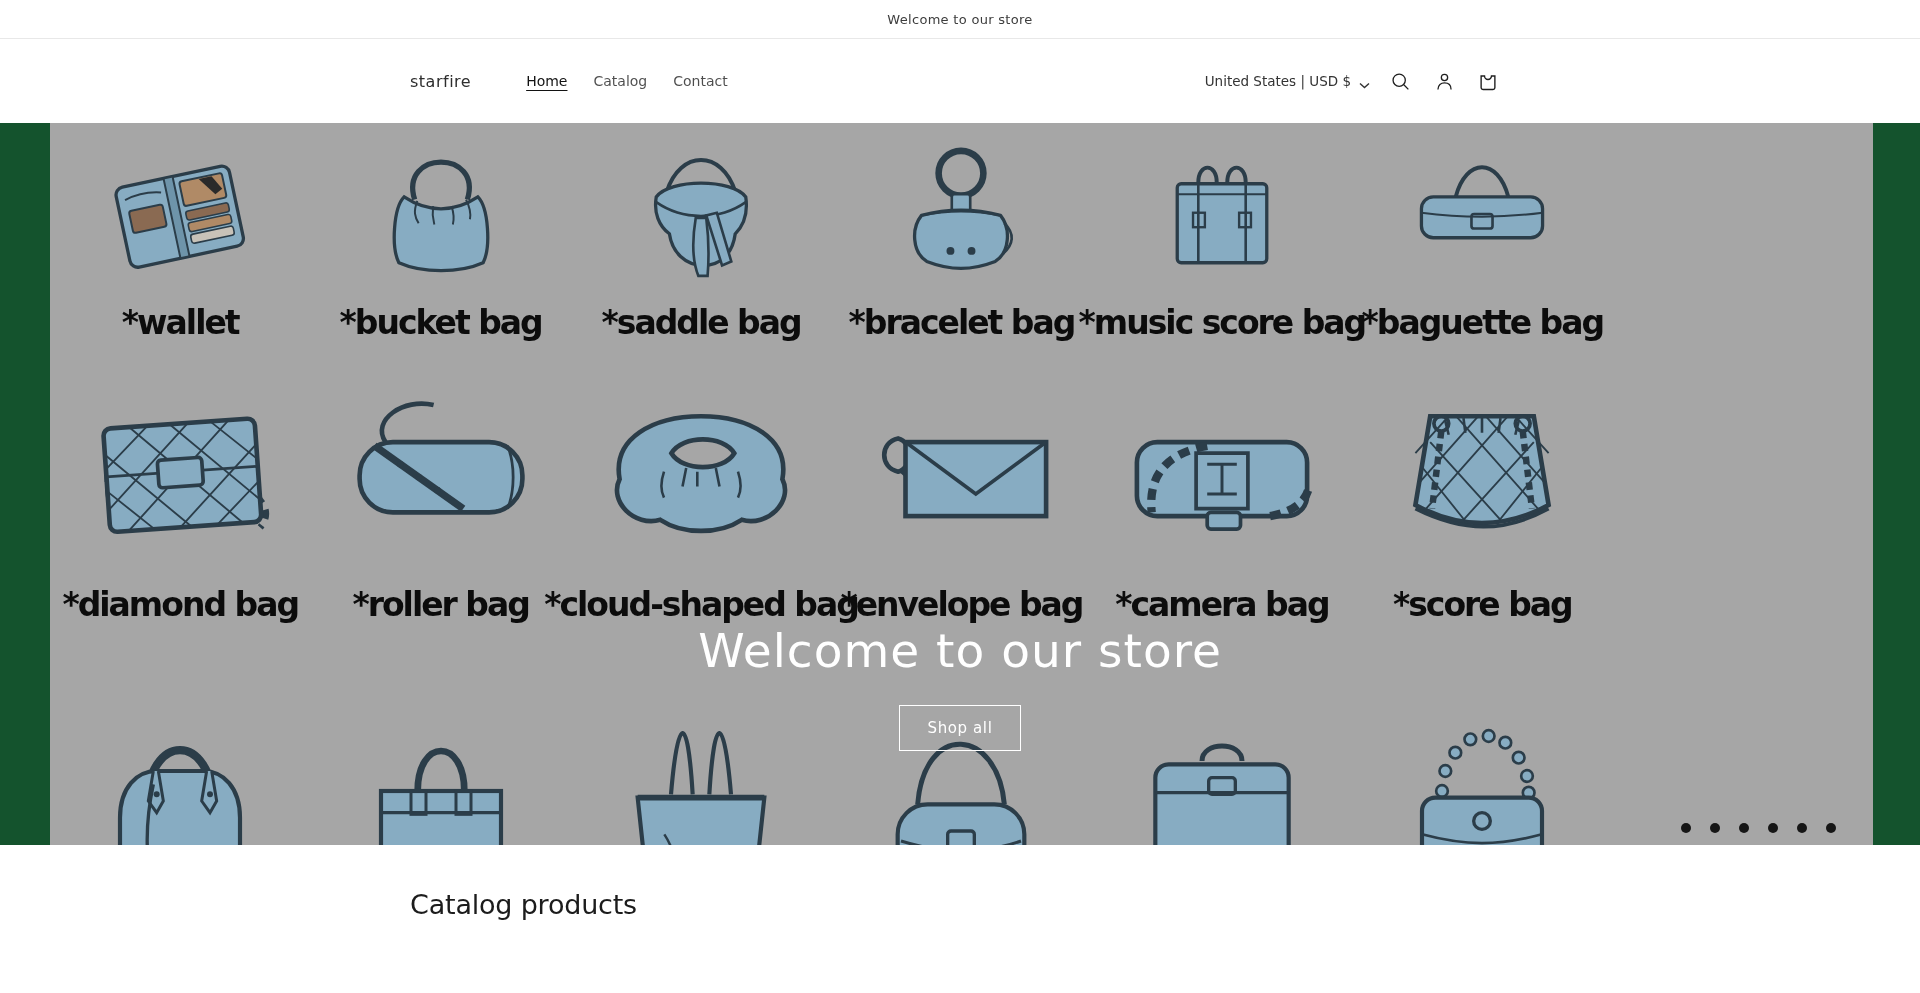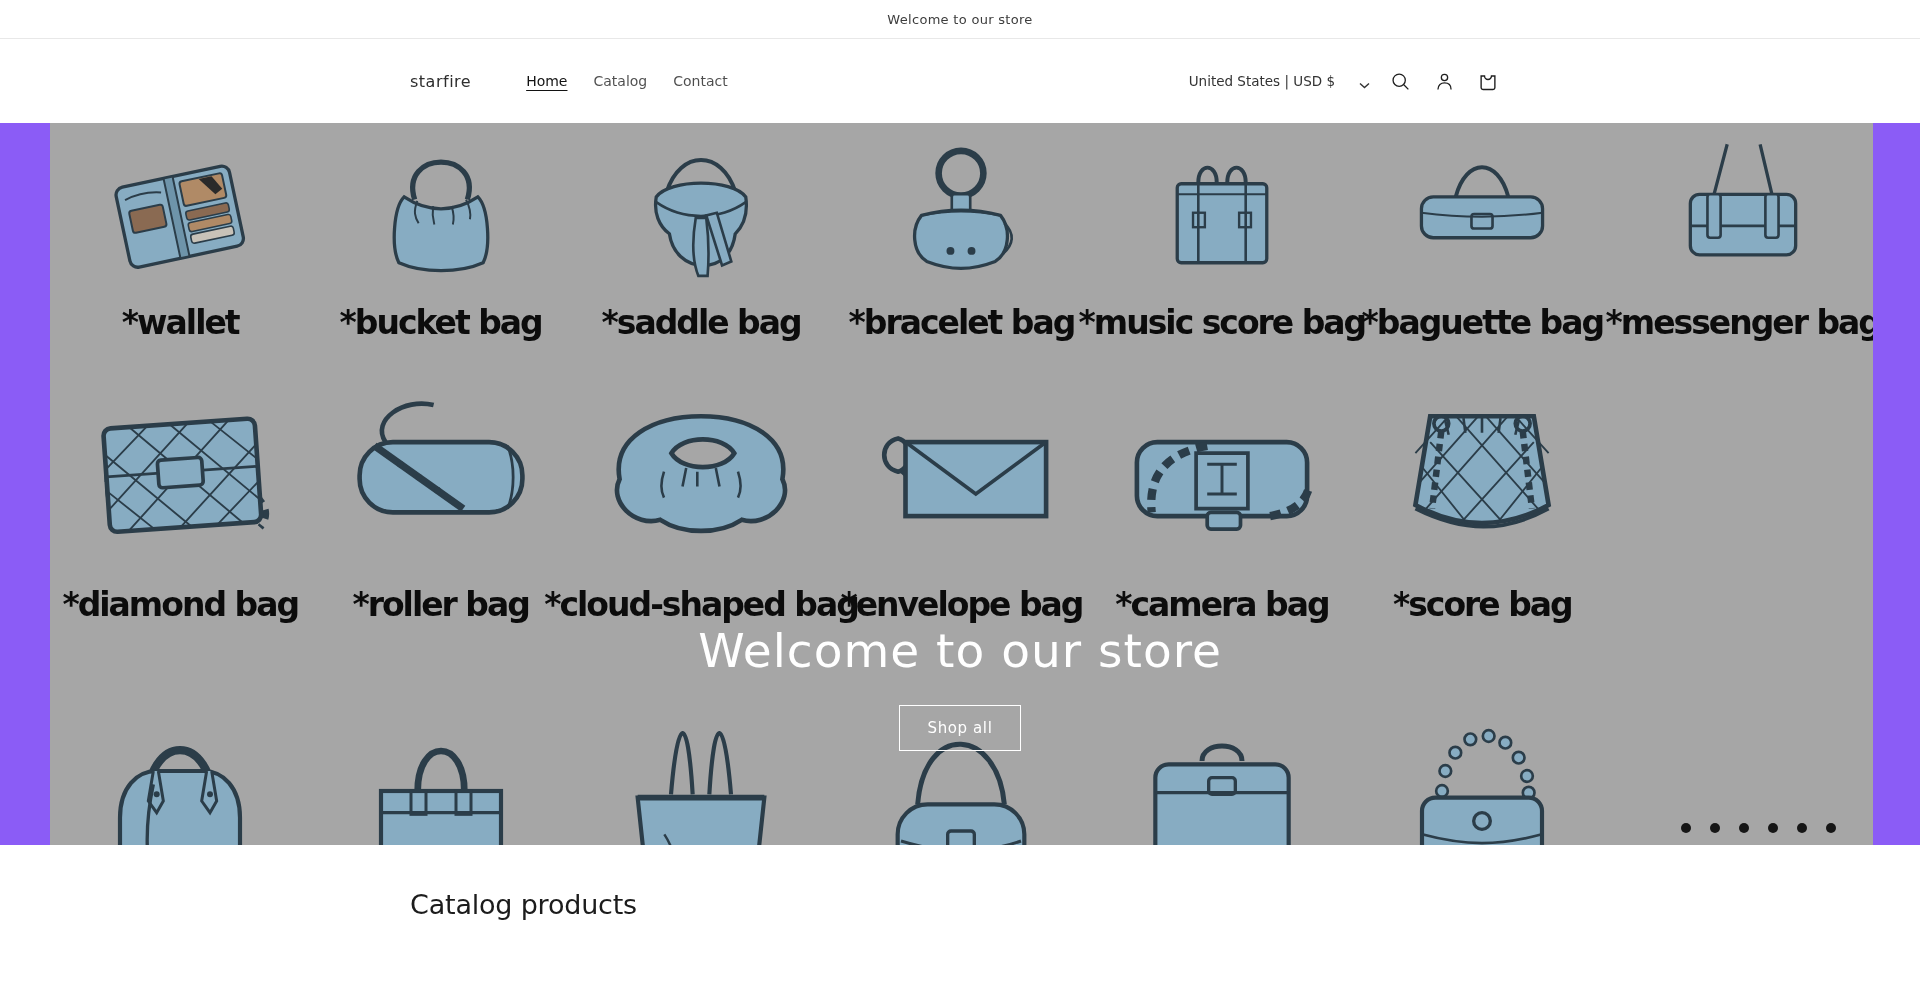--- a/index.html
+++ b/index.html
@@ -14,27 +14,27 @@
     border-bottom:1px solid #e8e8e8;
   }
   
   .header{height:84px;background:#fff;}
   .header-inner{width:1100px;height:100%;margin:0 auto;display:flex;align-items:center;}
   .logo{font-size:16px;color:#2e2e2e;letter-spacing:.5px;text-decoration:none;margin-right:42px;cursor:pointer;}
   .nav{display:flex;align-items:center;}
   .nav-item{font-size:14px;color:rgba(18,18,18,.75);text-decoration:none;padding:12px 13px;cursor:pointer;}
   .nav-item.active{color:#121212;text-decoration:underline;text-underline-offset:4px;}
   .header-right{margin-left:auto;display:flex;align-items:center;}
-  .locale{display:flex;align-items:flex-end;gap:24px;background:none;border:none;
+  .locale{display:flex;align-items:flex-end;gap:8px;background:none;border:none;
     font-family:inherit;font-size:13.5px;color:#333;padding:10px 8px;cursor:pointer;}
   .icon-btn{width:44px;height:44px;display:flex;align-items:center;justify-content:center;
     background:none;border:none;cursor:pointer;padding:0;}
   .hdr-svg{stroke:#1f1f1f;fill:none;stroke-width:1.5;}
   
-  .hero{position:relative;height:722px;background:#8b5cf6;overflow:hidden;}
+  .hero{position:relative;height:722px;background:#14532d;overflow:hidden;}
   .hero-canvas{position:absolute;left:50px;right:47px;top:0;bottom:0;background:#a6a6a6;overflow:hidden;}
   .bag-row{display:flex;}
   .bag-row.r1{height:228px;}
   .bag-row.r2{height:290px;}
   .bag-row.r3{height:250px;}
   .bag-cell{width:14.2857%;display:flex;flex-direction:column;align-items:center;flex-shrink:0;}
   .r1 .bag-iconbox{height:158px;margin-top:16px;}
   .r2 .bag-iconbox{height:222px;margin-top:6px;}
   .r3 .bag-iconbox{height:250px;margin-top:50px;}
   .bag-svg{height:100%;display:block;}
@@ -175,32 +175,20 @@
           <div class="bag-iconbox">
             <svg viewBox="0 0 120 120" class="bag-svg">
               <path d="M40 44 C48 14 72 14 80 44" fill="none" stroke="#2b3d49" stroke-width="3"></path>
    <rect x="14" y="44" width="92" height="31" rx="9" fill="#87acc2" stroke="#2b3d49" stroke-width="2.5"></rect>
    <path d="M14 56 Q60 62 106 56" fill="none" stroke="#2b3d49" stroke-width="1.5"></path>
    <rect x="52" y="57" width="16" height="11" rx="2" fill="none" stroke="#2b3d49" stroke-width="2"></rect>
             </svg>
           </div>
           <div class="bag-label">*baguette bag</div>
         </div>
-        <div class="bag-cell">
-          <div class="bag-iconbox">
-            <svg viewBox="0 0 120 120" class="bag-svg">
-              <path d="M38 42 L48 4 M82 42 L73 4" stroke="#2b3d49" stroke-width="2.5" fill="none"></path>
-   <rect x="20" y="42" width="80" height="46" rx="7" fill="#87acc2" stroke="#2b3d49" stroke-width="2.5"></rect>
-   <path d="M20 66 h80" stroke="#2b3d49" stroke-width="2"></path>
-   <rect x="33" y="42" width="10" height="33" rx="2" fill="#87acc2" stroke="#2b3d49" stroke-width="2"></rect>
-   <rect x="77" y="42" width="10" height="33" rx="2" fill="#87acc2" stroke="#2b3d49" stroke-width="2"></rect>
-            </svg>
-          </div>
-          <div class="bag-label">*messenger bag</div>
-        </div>
       </div>
       <div class="bag-row r2">
         <div class="bag-cell">
           <div class="bag-iconbox">
             <svg viewBox="0 0 120 120" class="bag-svg">
               <g transform="rotate(-4 60 60)">
    <path d="M24 42 C20 58 18 78 26 92" fill="none" stroke="#2b3d49" stroke-width="3.5" stroke-dasharray="5 4"></path>
    <path d="M100 78 C106 84 106 90 101 95" fill="none" stroke="#2b3d49" stroke-width="3.5" stroke-dasharray="5 4"></path>
    <rect x="20" y="36" width="82" height="56" rx="4" fill="#87acc2" stroke="#2b3d49" stroke-width="2.5"></rect>
    <path d="M20 50 L64 92 M20 70 L44 92 M34 36 L92 92 M56 36 L102 80 M78 36 L102 58" stroke="#2b3d49" stroke-width="1" fill="none"></path>

